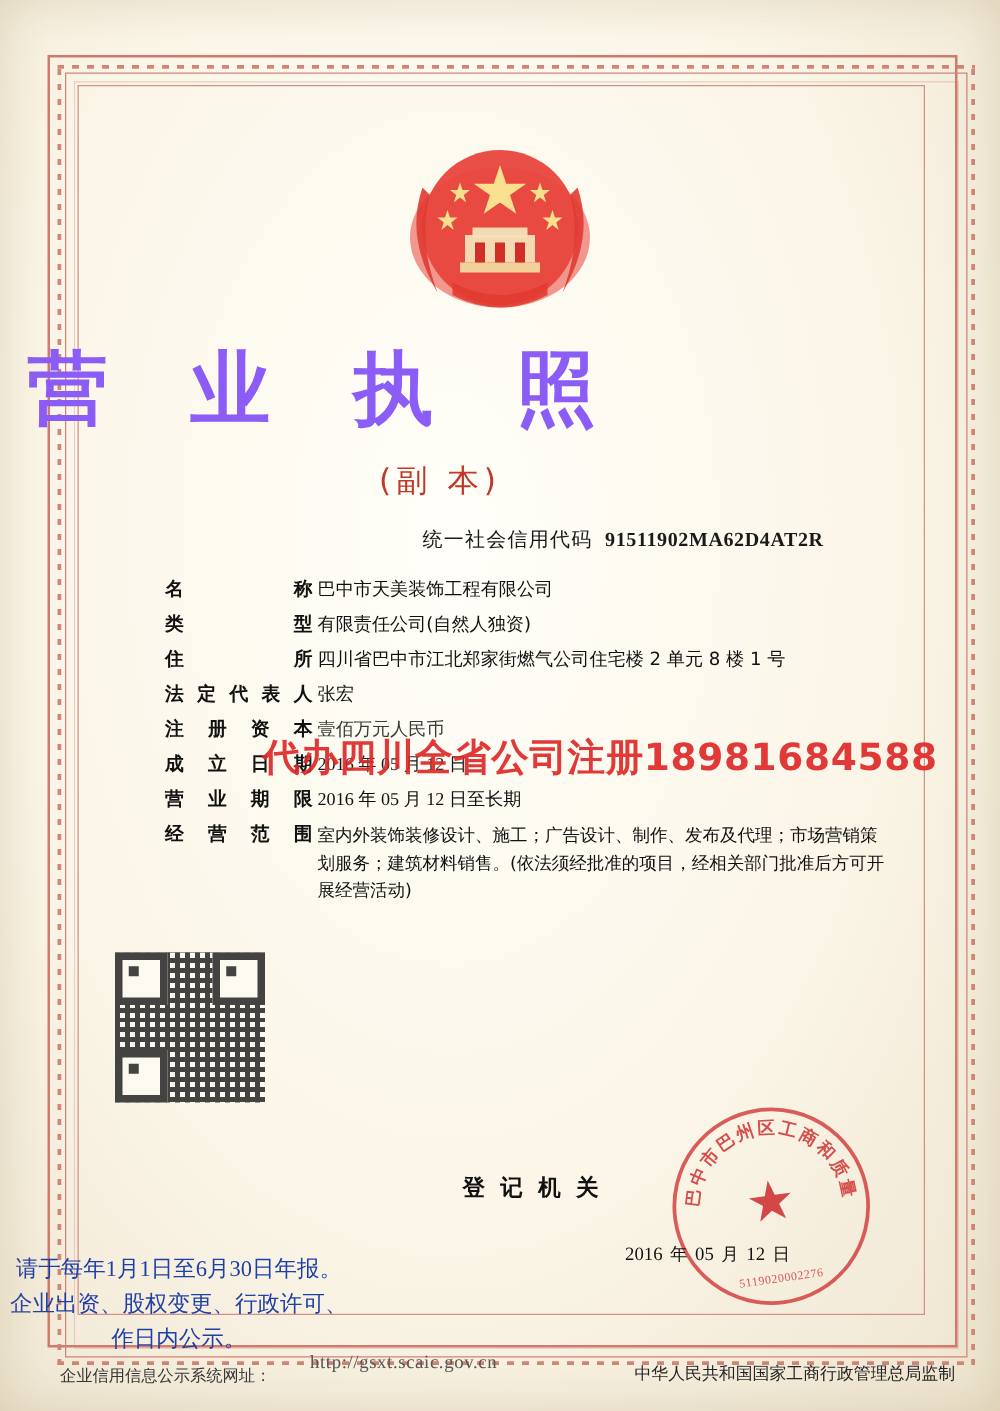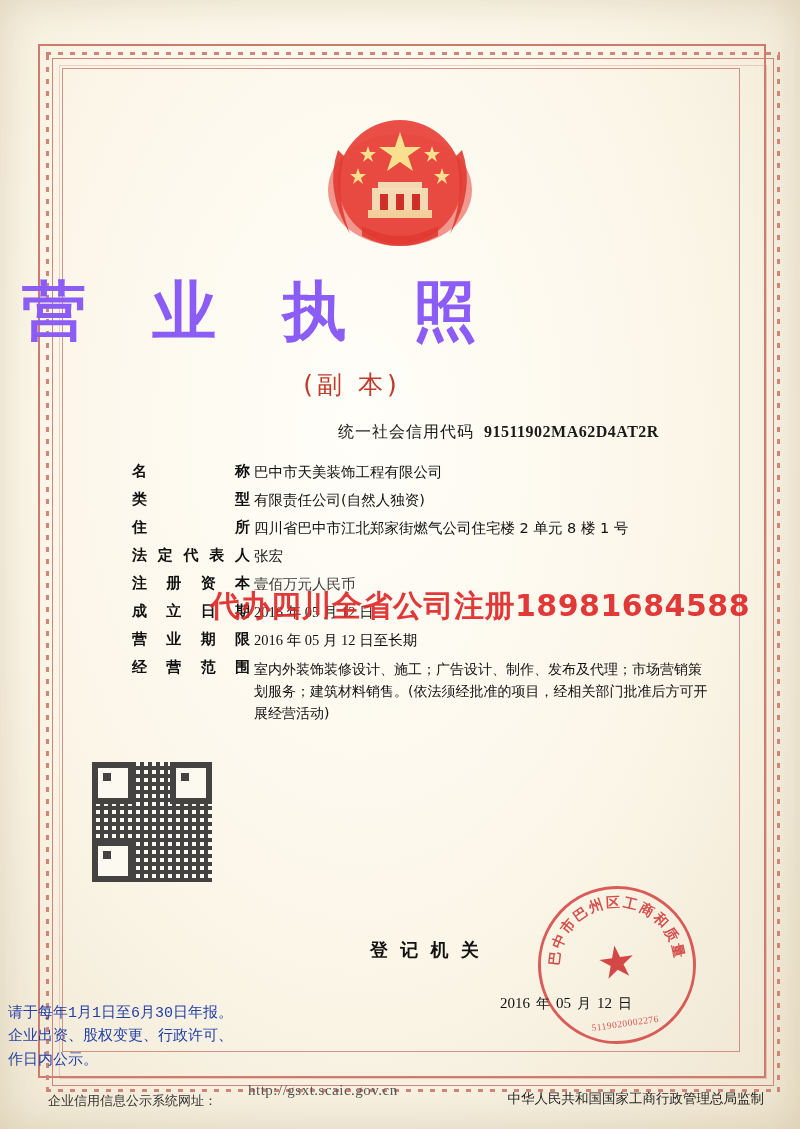--- a/index.html
+++ b/index.html
@@ -288,24 +288,25 @@
   }
   .date-line .y { font-family: "Liberation Serif", serif; font-size: 15px; }
   .date-line .sep { font-size: 14px; }
 
   
   .notice {
     position: absolute;
     left: 8px;
     top: 1002px;
     width: 270px;
-    font-family: Liberation Mono, monospace;
-    font-size: 15px;
+    font-family: Liberation Serif, serif;
+    font-size: 18px;
     line-height: 1.55;
     color: #1f3fa8;
+    text-align: center;
   }
 
   
   .footer-left {
     position: absolute;
     left: 48px;
     top: 1092px;
     font-family: "DejaVu Sans", sans-serif;
     font-size: 13px;
     color: #333;

